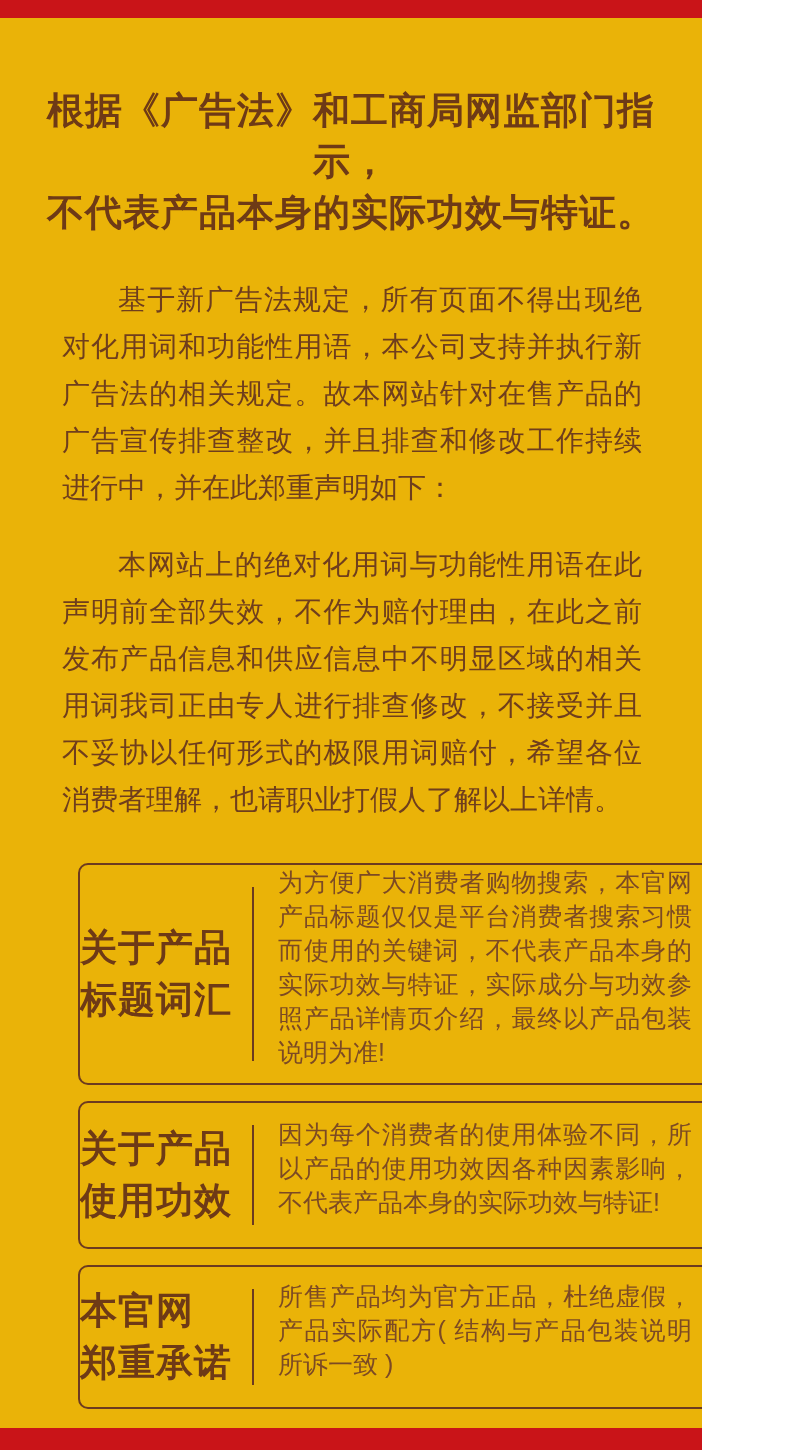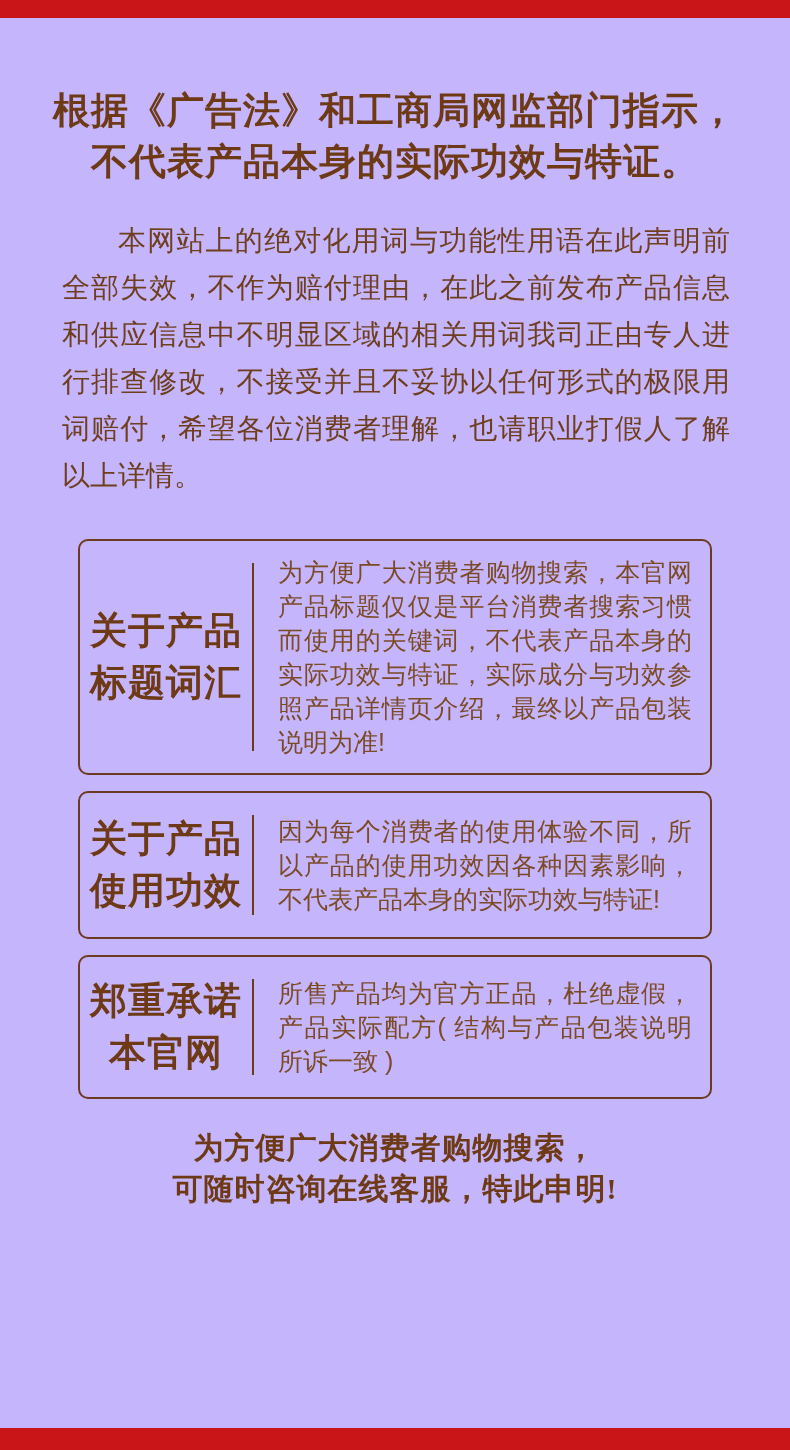--- a/index.html
+++ b/index.html
@@ -1,23 +1,23 @@
 <!DOCTYPE html>
 <html><head>
 <meta charset="utf-8">
 <style>
   * { margin: 0; padding: 0; box-sizing: border-box; }
   html, body { background: #ffffff; }
   body { width: 790px; font-family: "Liberation Serif", "DejaVu Serif", serif; }
 
   .page {
     position: relative;
-    width: 790px;
+    width: 702px;
     height: 1450px;
-    background: #c4b5fd;
+    background: #eab308;
     overflow: hidden;
   }
 
   .red-bar {
     position: absolute;
     left: 0;
     width: 790px;
     background: #c91418;
   }
   .red-bar.top { top: 0; height: 18px; }
@@ -55,40 +55,40 @@
   .notice-box.first { margin-top: 38px; min-height: 192px; }
   .notice-box.second { min-height: 148px; }
   .notice-box.third { min-height: 144px; }
 
   .box-label {
     width: 172px;
     flex: 0 0 172px;
     display: flex;
     flex-direction: column;
     justify-content: center;
-    align-items: center;
+    align-items: flex-start;
     font-size: 37px;
     line-height: 52px;
     font-weight: bold;
     color: #6e3a16;
     letter-spacing: 1px;
   }
 
   .box-divider {
     width: 2px;
     flex: 0 0 2px;
     background: #6c3a20;
     margin: 22px 0;
   }
 
   .box-text {
     flex: 1 1 auto;
     display: flex;
     align-items: center;
-    padding: 14px 18px 14px 24px;
+    padding: 0 18px 14px 24px;
     font-family: "Liberation Sans", "DejaVu Sans", sans-serif;
     font-size: 25px;
     line-height: 34px;
     color: #7c4a24;
     text-align: justify;
   }
 
   .footer-note {
     margin-top: 28px;
     text-align: center;
@@ -104,20 +104,21 @@
 
 <div class="page">
 
   <div class="red-bar top"></div>
 
   <h1 class="title">
     <span>根据《广告法》和工商局网监部门指示，</span><br>
     <span>不代表产品本身的实际功效与特证。</span>
   </h1>
 
+  <p class="para">基于新广告法规定，所有页面不得出现绝对化用词和功能性用语，本公司支持并执行新广告法的相关规定。故本网站针对在售产品的广告宣传排查整改，并且排查和修改工作持续进行中，并在此郑重声明如下：</p>
 
   <p class="para second">本网站上的绝对化用词与功能性用语在此声明前全部失效，不作为赔付理由，在此之前发布产品信息和供应信息中不明显区域的相关用词我司正由专人进行排查修改，不接受并且不妥协以任何形式的极限用词赔付，希望各位消费者理解，也请职业打假人了解以上详情。</p>
 
   <div class="notice-box first">
     <div class="box-label">
       <span>关于产品</span>
       <span>标题词汇</span>
     </div>
     <div class="box-divider"></div>
     <div class="box-text">
@@ -131,22 +132,22 @@
       <span>使用功效</span>
     </div>
     <div class="box-divider"></div>
     <div class="box-text">
       <span>因为每个消费者的使用体验不同，所以产品的使用功效因各种因素影响，不代表产品本身的实际功效与特证!</span>
     </div>
   </div>
 
   <div class="notice-box third">
     <div class="box-label">
+      <span>本官网</span>
       <span>郑重承诺</span>
-      <span>本官网</span>
     </div>
     <div class="box-divider"></div>
     <div class="box-text">
       <span>所售产品均为官方正品，杜绝虚假，产品实际配方( 结构与产品包装说明所诉一致 )</span>
     </div>
   </div>
 
   <div class="footer-note">
     <span>为方便广大消费者购物搜索，</span><br>
     <span>可随时咨询在线客服，特此申明!</span>

